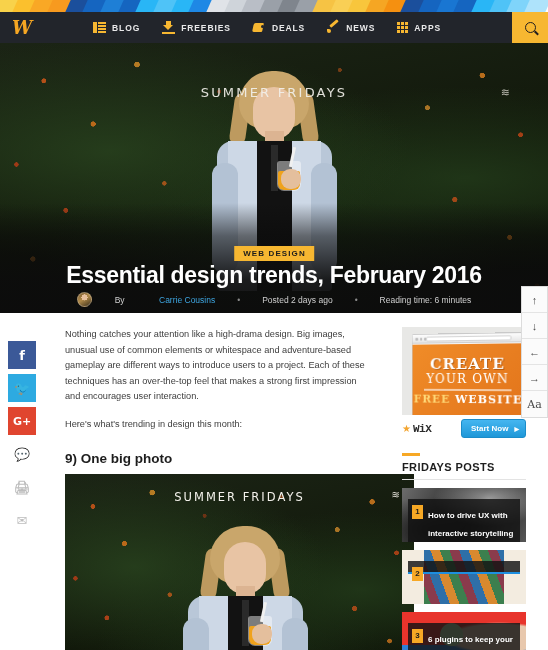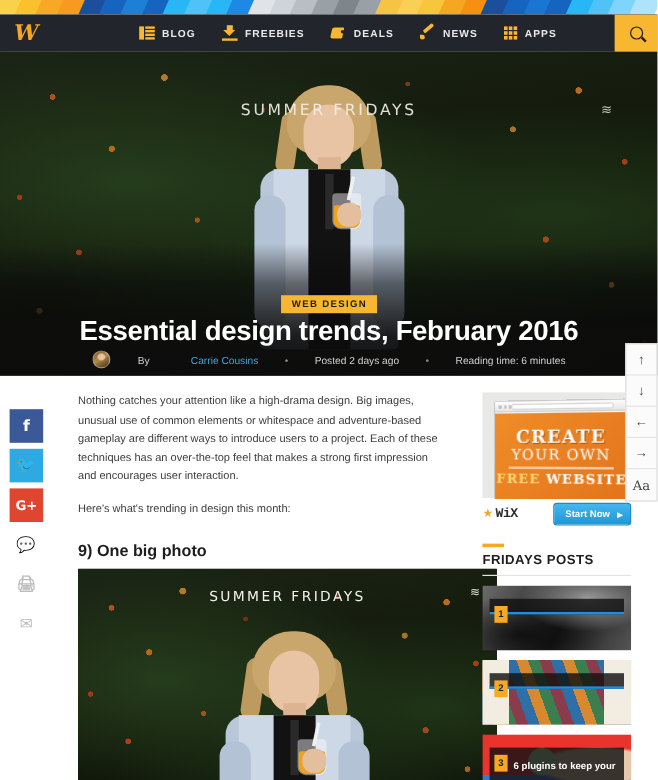--- a/index.html
+++ b/index.html
@@ -16,21 +16,21 @@
   .stripe-bar { position: relative; height: 12px; width: 100%; overflow: hidden; display:flex; }
   .stripe-bar .seg { height: 100%; transform: skewX(-24deg); margin-left: -3px; flex: none; }
 
   
   .navbar {
     position: relative; height: 31px; background: #22252b;
     display: flex; align-items: center; z-index: 40;
   }
   .logo-box { width: 44px; height: 31px; display:flex; align-items:center; justify-content:center; }
   .logo-w { color:#f5a623; font-family:"DejaVu Serif", serif; font-style: italic; font-weight:700; font-size:18px; line-height:1; }
-  .nav-items { display:flex; align-items:center; gap: 22px; margin-left: 72px; }
+  .nav-items { display:flex; align-items:center; gap: 22px; margin-left: 49px; }
   .nav-item { display:flex; align-items:center; gap:6px; cursor:pointer; }
   .nav-ico { width:13px; height:13px; display:inline-block; position:relative; flex:none; }
   .nav-label { color:#e9e9ea; font-size:8.5px; font-weight:700; letter-spacing:0.9px; }
   .search-btn {
     position:absolute; right:0; top:0; width:36px; height:31px; background:#f7b731;
     display:flex; align-items:center; justify-content:center; cursor:pointer;
   }
 
   
   .ico-blog::before { content:""; position:absolute; left:0; top:1px; width:4px; height:11px; background:#f7b731; }
@@ -436,20 +436,21 @@
       </div>
 
       <div class="pp-accent"></div>
       <div class="pp-title">FRIDAYS POSTS</div>
       <div class="pp-sep"></div>
 
       <div class="pp-card">
         <div class="pp-img pp-img-1"></div>
         <div class="pp-overlay">
           <span class="pp-num">1</span>
+          <span class="pp-text">How to drive UX with interactive storytelling</span>
         </div>
       </div>
 
       <div class="pp-card">
         <div class="pp-img pp-img-2"></div>
         <div class="pp-overlay">
           <span class="pp-num">2</span>
         </div>
       </div>
 

